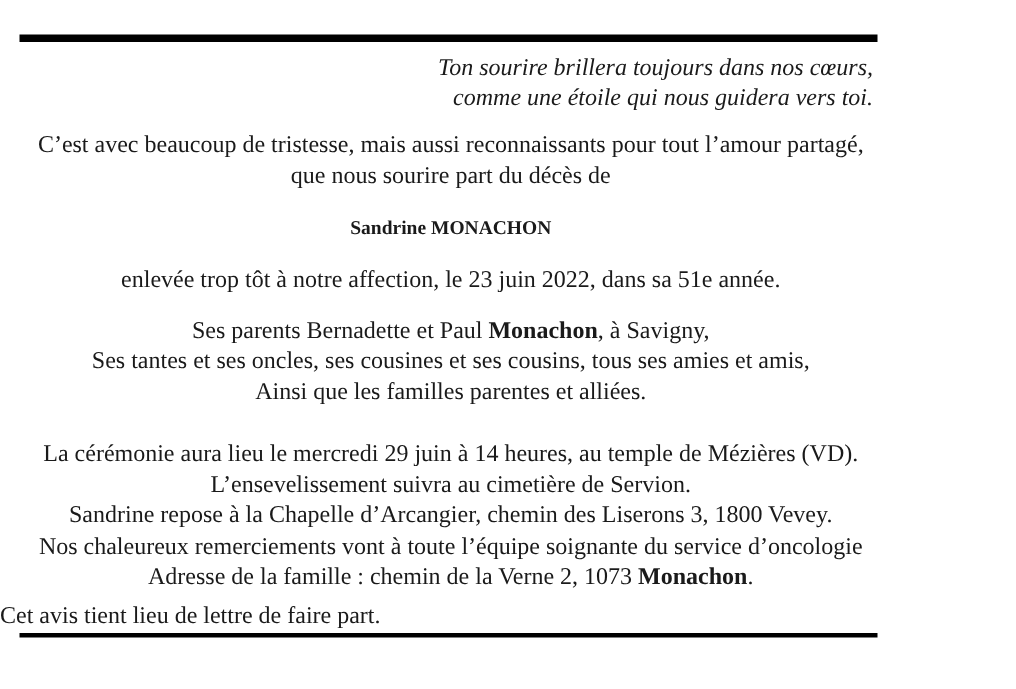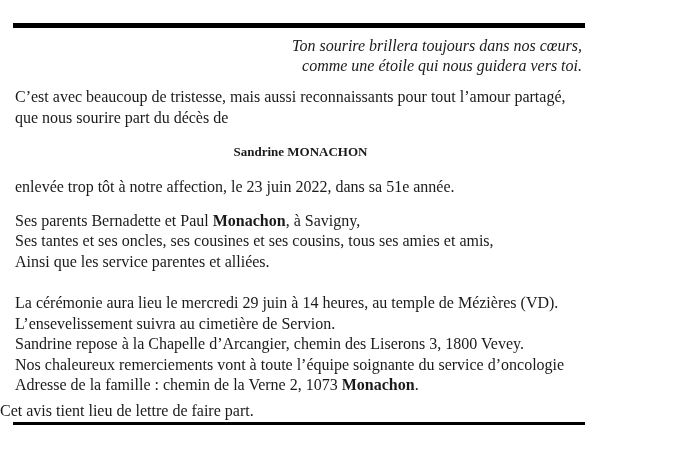--- a/index.html
+++ b/index.html
@@ -23,20 +23,21 @@
   .quote {
     font-style: italic;
     text-align: right;
     margin: 8px 19px 0 0;
     line-height: 20px;
   }
   .para {
     margin-left: 15px;
     margin-right: 15px;
     line-height: 20.5px;
+    text-align: center;
   }
   .intro  { margin-top: 11px; }
   .title {
     font-size: 13px;
     font-weight: bold;
     text-align: center;
     margin: 13px 0 0 0;
     line-height: 22px;
   }
   .age    { margin-top: 14px; }
@@ -66,21 +67,21 @@
     <div>que nous sourire part du décès de</div>
   </div>
 
   <h1 class="title">Sandrine MONACHON</h1>
 
   <div class="para age">enlevée trop tôt à notre affection, le 23 juin 2022, dans sa 51e année.</div>
 
   <div class="para family">
     <div><span>Ses parents Bernadette et Paul </span><b>Monachon</b><span>, à Savigny,</span></div>
     <div>Ses tantes et ses oncles, ses cousines et ses cousins, tous ses amies et amis,</div>
-    <div>Ainsi que les service parentes et alliées.</div>
+    <div>Ainsi que les familles parentes et alliées.</div>
   </div>
 
   <div class="para details">
     <div>La cérémonie aura lieu le mercredi 29 juin à 14 heures, au temple de Mézières (VD).</div>
     <div>L’ensevelissement suivra au cimetière de Servion.</div>
     <div>Sandrine repose à la Chapelle d’Arcangier, chemin des Liserons 3, 1800 Vevey.</div>
     <div>Nos chaleureux remerciements vont à toute l’équipe soignante du service d’oncologie</div>
     <div><span>Adresse de la famille : chemin de la Verne 2, 1073 </span><b>Monachon</b><span>.</span></div>
   </div>
 

